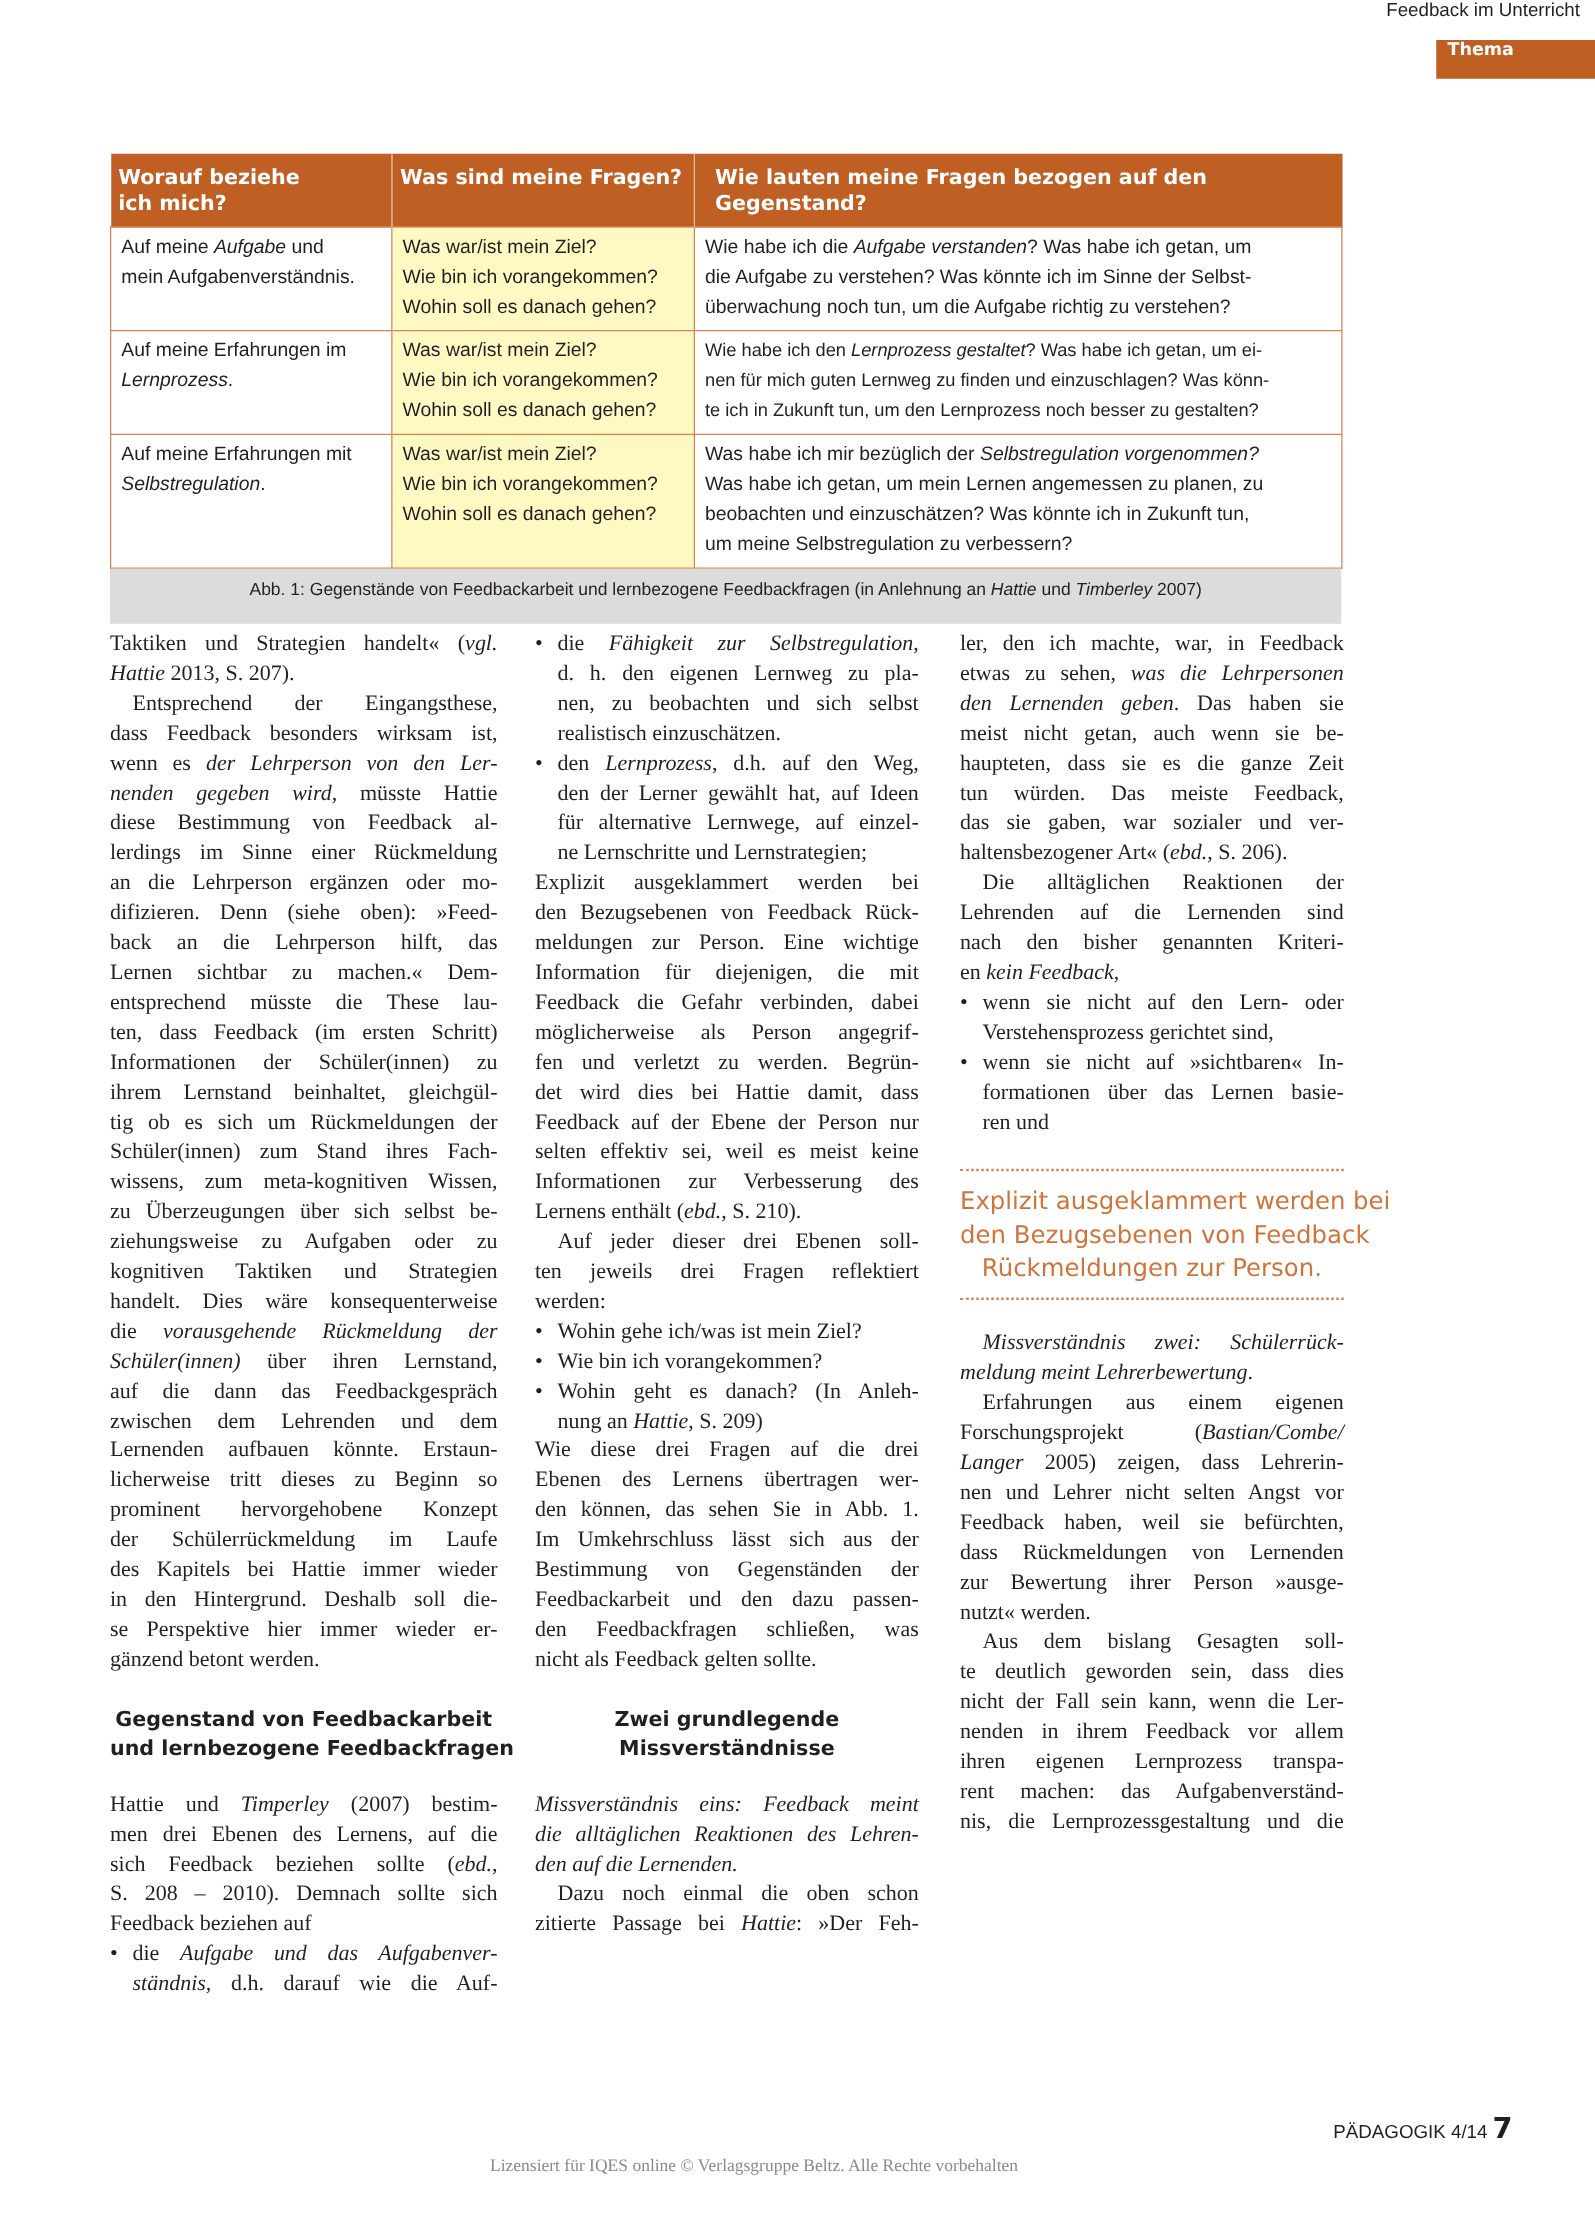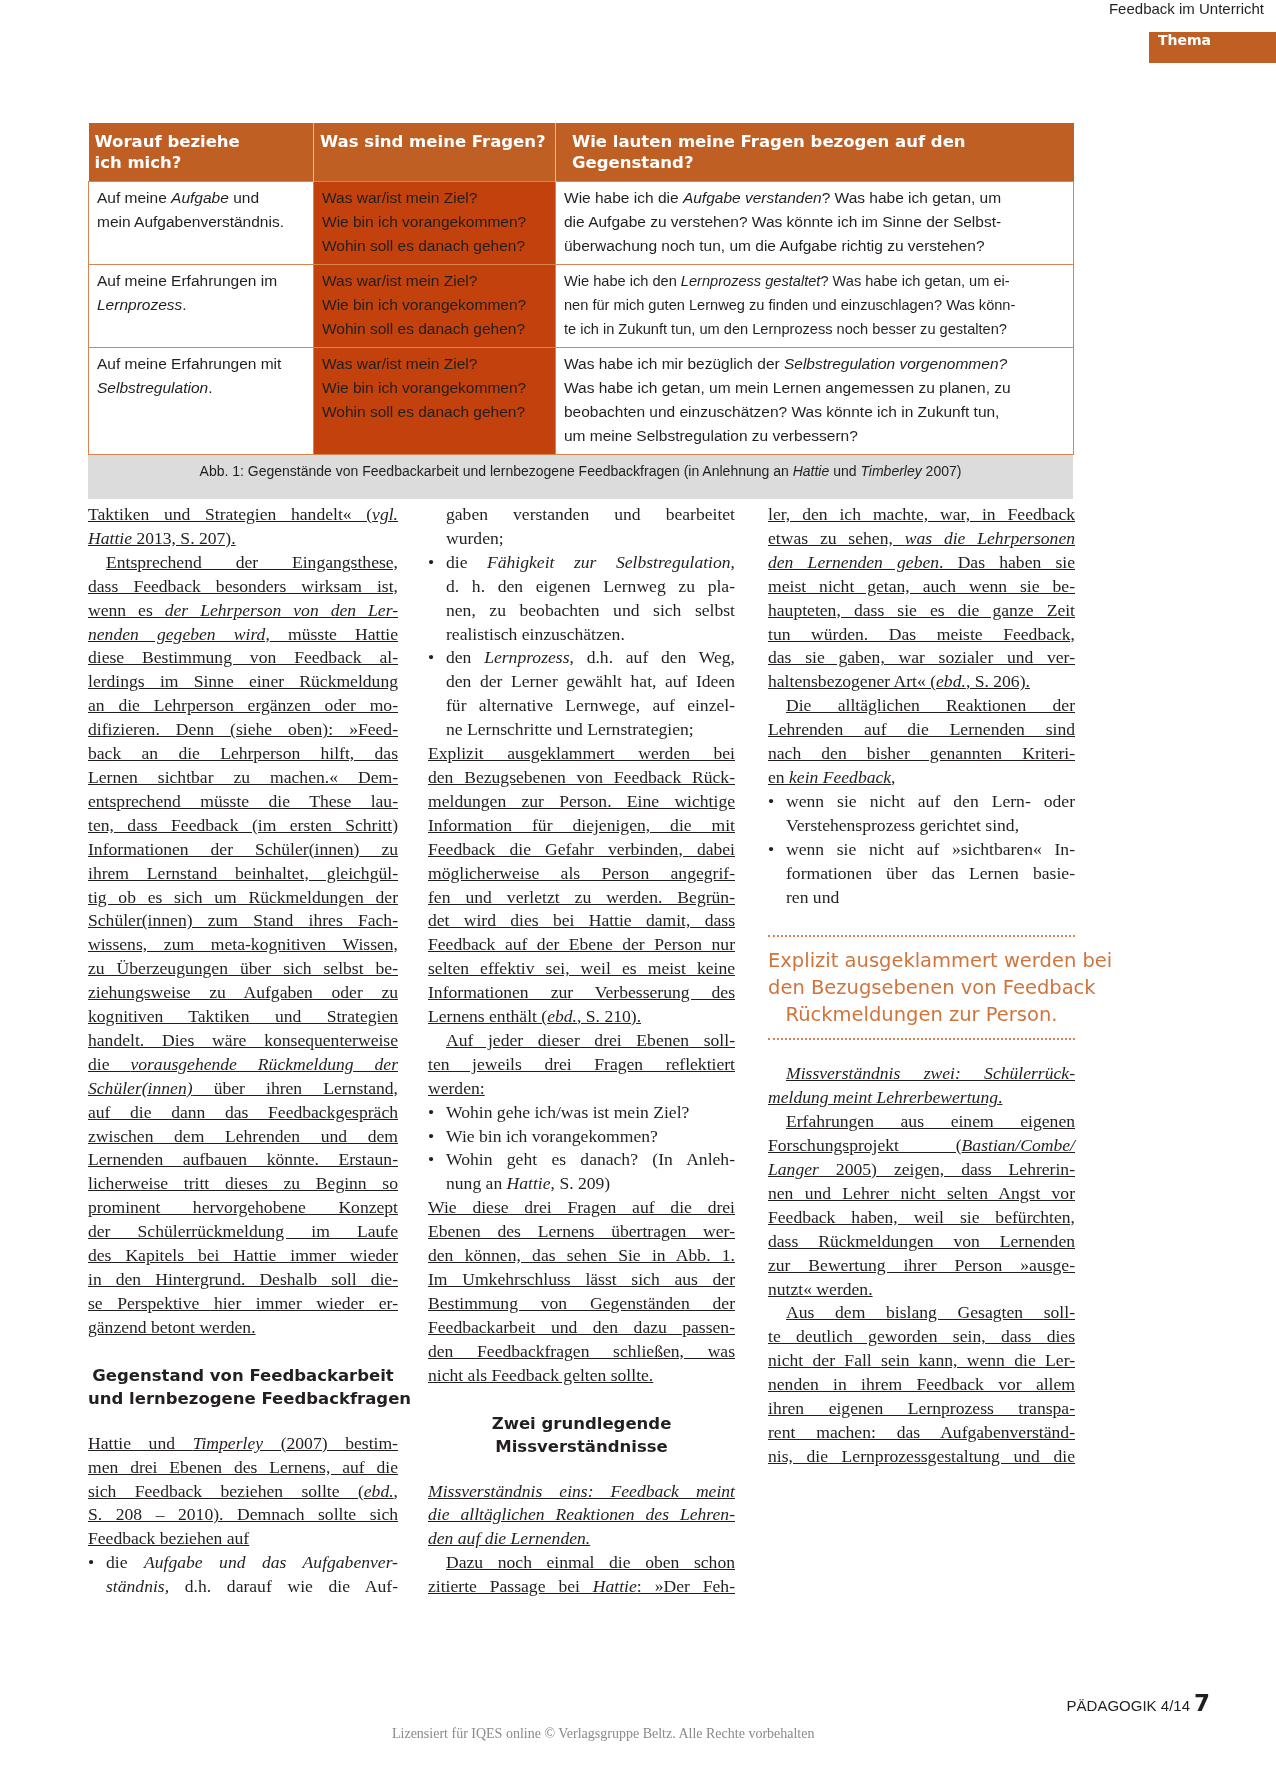--- a/index.html
+++ b/index.html
@@ -10,32 +10,32 @@
   .running-title { font-family: "Liberation Sans", sans-serif; font-size: 15px; color: #231f20; padding: 0 12px 15px 0; }
   .thema-tab { width: 127px; height: 61px; background: #c05f24; color: #fff; font-family: "DejaVu Sans", sans-serif; font-weight: bold; font-size: 14px; box-sizing: border-box; padding: 0 0 15px 9px; display: flex; align-items: flex-end; }
 
   
   .figure { position: absolute; left: 88px; top: 123px; width: 985px; }
   table.fb { border-collapse: collapse; width: 985px; table-layout: fixed; font-family: "Liberation Sans", sans-serif; font-size: 15.5px; line-height: 24px; }
   table.fb th { background: #c05f24; color: #fff; font-family: "DejaVu Sans", sans-serif; font-weight: bold; font-size: 16.5px; line-height: 21px; vertical-align: top; padding: 8px 6px 8px 6px; border-left: 1.5px solid #e8b898; text-align: left; height: 42px; }
   table.fb th:first-child { border-left: none; }
   table.fb th.th3 { text-align: left; padding-left: 16px; }
   table.fb td { vertical-align: top; padding: 4px 8px 6px 8px; border: 1.5px solid #d9834f; }
-  table.fb td.c2 { background: #c2410c; }
+  table.fb td.c2 { background: #fef9c3; }
   table.fb tr.row td { height: 70px; }
   table.fb tr.row.last td { height: 92px; }
   .line { display: block; white-space: nowrap; }
   .caption { background: #dcdcdc; height: 44px; line-height: 32px; text-align: center; font-family: "Liberation Sans", sans-serif; font-size: 14px; color: #231f20; margin-top: 0; }
 
   
   .col { position: absolute; top: 503px; width: 307px; font-family: "Liberation Serif", "DejaVu Serif", serif; font-size: 17.6px; line-height: 23.9px; color: #231f20; text-align: justify; hyphens: manual; }
   .col1 { left: 88px; width: 310px; }
   .col2 { left: 428px; }
   .col3 { left: 768px; }
-  .col p { margin: 0; text-decoration: underline; }
+  .col p { margin: 0; }
   .col .ln { display: block; text-align: justify; text-align-last: justify; white-space: nowrap; }
   .col .ln.end { text-align-last: left; }
   .col .bullet { position: relative; padding-left: 18px; }
   .col .bullet::before { content: "•"; position: absolute; left: 0; top: 0; }
   .col h3 { font-family: "DejaVu Sans", "Liberation Sans", sans-serif; font-weight: bold; font-size: 16.5px; line-height: 23px; text-align: center; margin: 24px 0 22px 0; color: #231f20; }
 
   .pullquote { margin: 26px 0 22px 0; border-top: 2px dotted #d9834f; border-bottom: 2px dotted #d9834f; padding: 10px 0 10px 0; text-align: center; font-family: "DejaVu Sans", "Liberation Sans", sans-serif; font-size: 19.5px; line-height: 27px; color: #d0743c; }
 
   .footer-mag { position: absolute; right: 66px; top: 1690px; font-family: "Liberation Sans", sans-serif; font-size: 15px; color: #231f20; }
   .footer-mag .page { font-family: "DejaVu Sans", sans-serif; font-weight: bold; font-size: 23px; margin-left: 4px; }
@@ -177,24 +177,20 @@
     <span class="ln">S. 208 – 2010). Demnach sollte sich</span>
     <span class="ln end">Feedback beziehen auf</span>
   </p>
   <div class="bullet">
     <span class="ln"><span>die </span><i>Aufgabe und das Aufgabenver-</i></span>
     <span class="ln"><i>ständnis,</i><span> d.h. darauf wie die Auf-</span></span>
   </div>
 </div>
 
 <div class="col col2">
-  <div style="padding-left:18px">
-    <span class="ln">gaben verstanden und bearbeitet</span>
-    <span class="ln end">wurden;</span>
-  </div>
   <div class="bullet">
     <span class="ln"><span>die </span><i>Fähigkeit zur Selbstregulation</i><span>,</span></span>
     <span class="ln">d. h. den eigenen Lernweg zu pla-</span>
     <span class="ln">nen, zu beobachten und sich selbst</span>
     <span class="ln end">realistisch einzuschätzen.</span>
   </div>
   <div class="bullet">
     <span class="ln"><span>den </span><i>Lernprozess</i><span>, d.h. auf den Weg,</span></span>
     <span class="ln">den der Lerner gewählt hat, auf Ideen</span>
     <span class="ln">für alternative Lernwege, auf einzel-</span>

